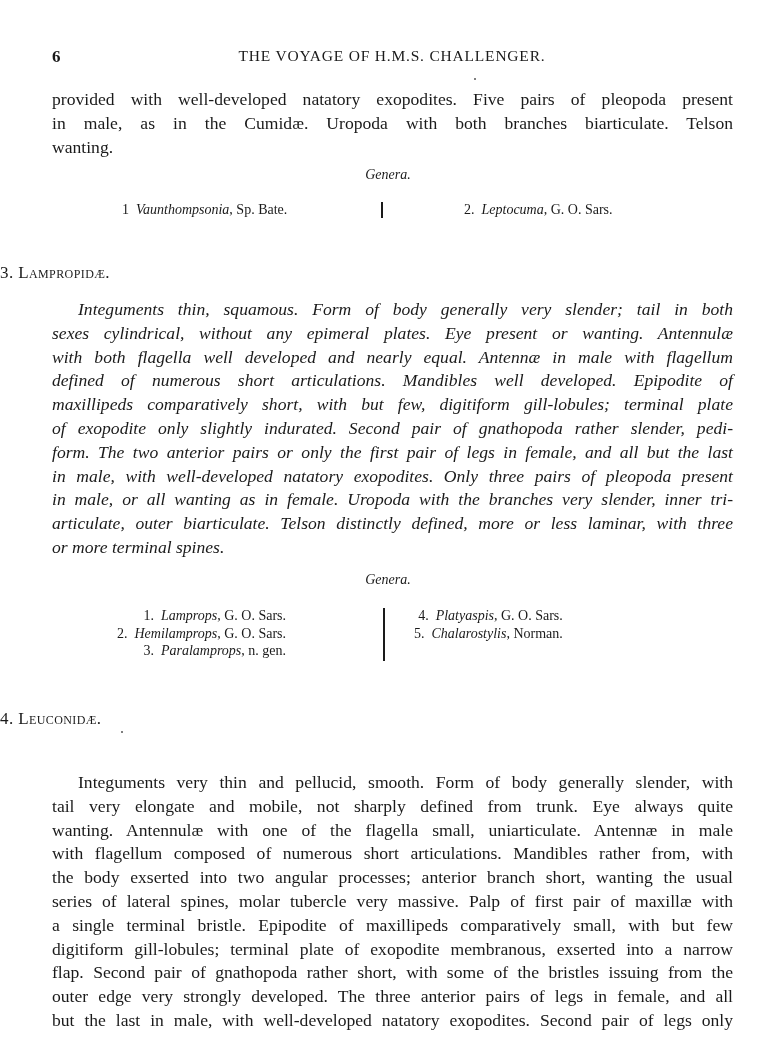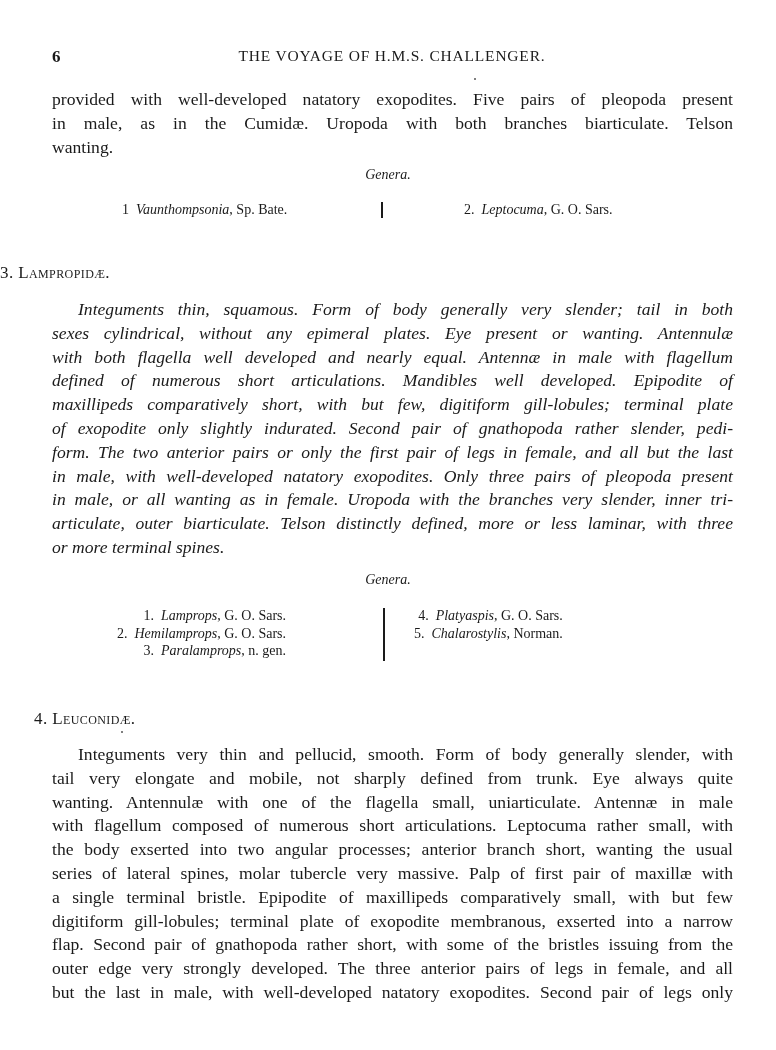--- a/index.html
+++ b/index.html
@@ -172,27 +172,27 @@
       <span class="name">Platyaspis</span><span>, G. O. Sars.</span>
     </span>
     <span class="item">
       <span>5.</span>&nbsp;
       <span class="name">Chalarostylis</span><span>, Norman.</span>
     </span>
   </div>
 
   <span class="speck" style="left:121px; top:731px;"></span>
 
-  <div class="family-heading" style="top:709px;margin-left:34px;">4. Leuconidæ.</div>
-
-  <div class="text-block" style="top:743px;">
+  <div class="family-heading" style="top:709px;">4. Leuconidæ.</div>
+
+  <div class="text-block" style="top:771px;">
     <span class="line indent">Integuments very thin and pellucid, smooth. Form of body generally slender, with</span>
     <span class="line">tail very elongate and mobile, not sharply defined from trunk. Eye always quite</span>
     <span class="line">wanting. Antennulæ with one of the flagella small, uniarticulate. Antennæ in male</span>
-    <span class="line">with flagellum composed of numerous short articulations. Leptocuma rather small, with</span>
+    <span class="line">with flagellum composed of numerous short articulations. Mandibles rather from, with</span>
     <span class="line">the body exserted into two angular processes; anterior branch short, wanting the usual</span>
     <span class="line">series of lateral spines, molar tubercle very massive. Palp of first pair of maxillæ with</span>
     <span class="line">a single terminal bristle. Epipodite of maxillipeds comparatively small, with but few</span>
     <span class="line">digitiform gill-lobules; terminal plate of exopodite membranous, exserted into a narrow</span>
     <span class="line">flap. Second pair of gnathopoda rather short, with some of the bristles issuing from the</span>
     <span class="line">outer edge very strongly developed. The three anterior pairs of legs in female, and all</span>
     <span class="line">but the last in male, with well-developed natatory exopodites. Second pair of legs only</span>
   </div>
 
 </div>

